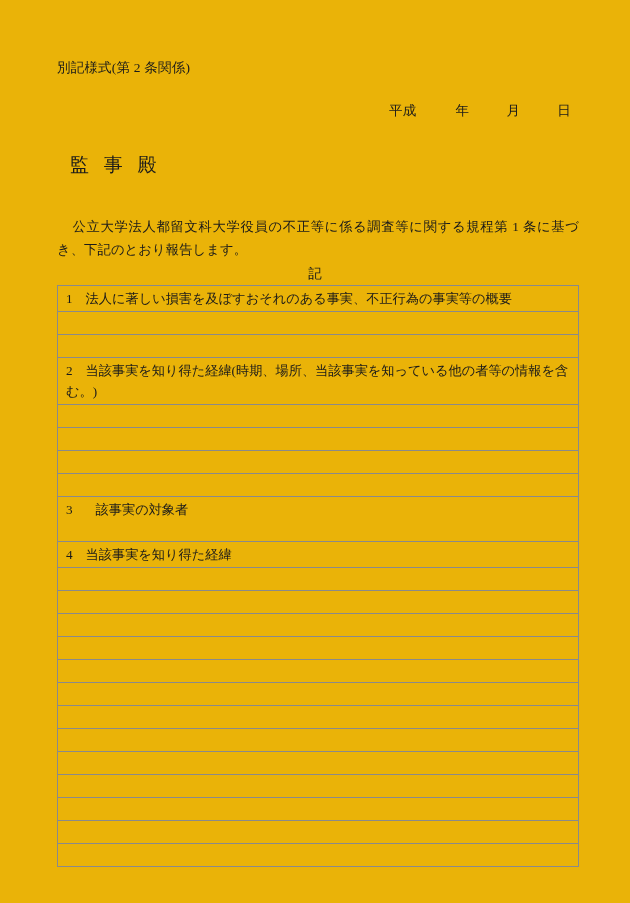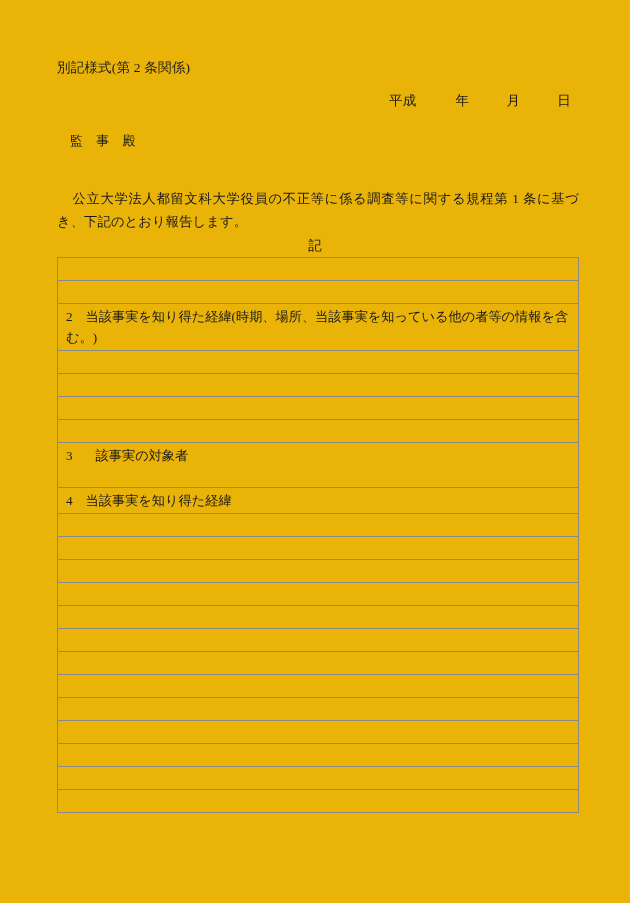--- a/index.html
+++ b/index.html
@@ -32,34 +32,34 @@
 
   
   .form-code {
     margin-top: 60px;
     font-size: 13.5px;
     line-height: 1.2;
     letter-spacing: 0.2px;
   }
 
   .date-line {
-    margin-top: 16px;
+    margin-top: 26px;
     text-align: right;
     padding-right: 8px;
     font-size: 13.5px;
     letter-spacing: 0.2px;
   }
   .date-line .seg { display: inline-block; }
   .date-line .gap-l { display: inline-block; width: 32px; }
   .date-line .gap-m { display: inline-block; width: 30px; }
 
   .addressee {
-    margin-top: 22px;
+    margin-top: 32px;
     padding-left: 13px;
-    font-size: 13px;
+    font-size: 19px;
     letter-spacing: 5px;
   }
 
   .reporter {
     margin-top: 32px;
     padding-left: 303px;
     font-size: 13.5px;
   }
   .reporter .r-line { line-height: 1.72; }
   .reporter .r-name { letter-spacing: 4px; }
@@ -133,20 +133,27 @@
     </div>
 
     <div class="body-para"><span class="indent"></span><span>公立大学法人都留文科大学役員の不正等に係る調査等に関する規程第 1 条に基づき、下記のとおり報告します。</span></div>
 
     <div class="ki-mark">記</div>
 
     <table class="form-table">
       <tbody>
 
         <tr>
+          <td class="head-cell">
+            <div class="cell-pad">
+              <span class="num">1</span><span class="num-gap-sm"></span><span>法人に著しい損害を及ぼすおそれのある事実、不正行為の事実等の概要</span>
+            </div>
+          </td>
+        </tr>
+        <tr>
             <td class="blank-row"></td>
           </tr>
         <tr>
             <td class="blank-row"></td>
           </tr>
 
         <tr>
           <td class="head-cell-2">
             <div class="cell-pad">
               <span class="num">2</span><span class="num-gap-sm"></span><span>当該事実を知り得た経緯(時期、場所、当該事実を知っている他の者等の情報を含む。)</span>

